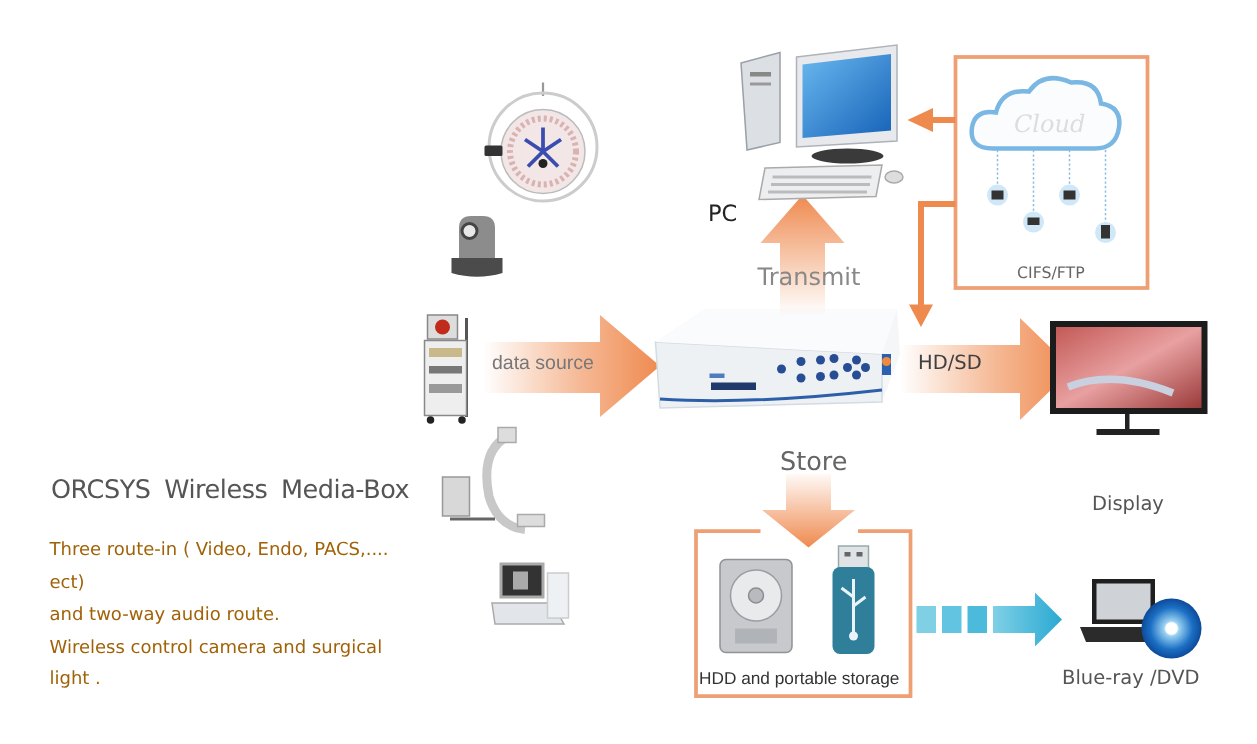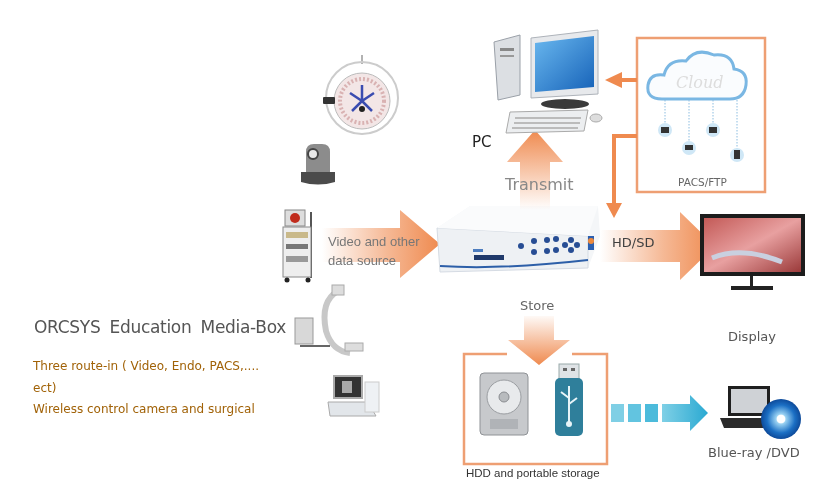--- a/index.html
+++ b/index.html
@@ -5,22 +5,22 @@
   html, body { margin:0; padding:0; background:#ffffff; }
   body { width:838px; height:496px; position:relative; overflow:hidden; font-family:"DejaVu Sans", sans-serif; }
   .abs { position:absolute; }
   .title { left:34px; top:317px; font-size:17px; color:#555; word-spacing:4px; letter-spacing:-0.3px; }
   .desc { left:33px; top:356px; font-size:12px; color:#a16207; line-height:21.5px; width:240px; }
   .label-src { left:328px; top:232px; font-family:"Liberation Sans", sans-serif; font-size:13px; color:#777; line-height:19px; }
   .label-pc { left:472px; top:133px; font-size:15px; color:#222; font-weight:normal; }
   .label-transmit { left:505px; top:175px; font-size:16px; color:#888; }
   .label-hdsd { left:612px; top:235px; font-size:13px; color:#404040; }
   .label-display { left:728px; top:297px; font-size:13px; color:#555;margin-top:32px; }
-  .label-store { left:520px; top:298px; font-size:13px; color:#666; }
-  .label-storage { left:466px; top:467px; font-family:"Liberation Sans", sans-serif; font-size:11.5px; color:#333; }
+  .label-store { left:520px; top:298px; font-size:17px; color:#666; }
+  .label-storage { left:466px; top:447px; font-family:"Liberation Sans", sans-serif; font-size:11.5px; color:#333; }
   .label-bluray { left:708px; top:445px; font-size:13px; color:#555;text-align:center; }
   .label-cifs { left:678px; top:176px; font-size:10.5px; color:#666; }
   svg { position:absolute; left:0; top:0; }
 </style>
 </head>
 <body>
 
 <svg width="838" height="496" viewBox="0 0 838 496">
   <defs>
     <linearGradient id="gRight" x1="0" x2="1" y1="0" y2="0">
@@ -205,30 +205,31 @@
 
   <g>
     <rect x="728" y="386" width="42" height="30" fill="#1f1f1f"></rect>
     <rect x="731" y="389" width="36" height="24" fill="#cfd2d6"></rect>
     <polygon points="720,418 778,418 772,428 724,428" fill="#2b2b2b"></polygon>
     <circle cx="781" cy="419" r="20" fill="url(#gDisc)"></circle>
     <circle cx="781" cy="419" r="4" fill="#ffffff"></circle>
   </g>
 </svg>
 
-<div class="abs title">ORCSYS  Education  Media-Box</div>
+<div class="abs title">ORCSYS  Wireless  Media-Box</div>
 <div class="abs desc">
   <div>Three  route-in  ( Video, Endo, PACS,.... ect)</div>
+  <div>and  two-way audio route.</div>
   <div>Wireless control camera and surgical</div>
+  <div>light .</div>
 </div>
 
 <div class="abs label-src">
-  <div>Video and other</div>
   <div>data source</div>
 </div>
 <div class="abs label-pc">PC</div>
 <div class="abs label-transmit">Transmit</div>
-<div class="abs label-cifs">PACS/FTP</div>
+<div class="abs label-cifs">CIFS/FTP</div>
 <div class="abs label-hdsd">HD/SD</div>
 <div class="abs label-display">Display</div>
 <div class="abs label-store">Store</div>
 <div class="abs label-storage">HDD and portable storage</div>
 <div class="abs label-bluray">Blue-ray /DVD</div>
 
 </body></html>

